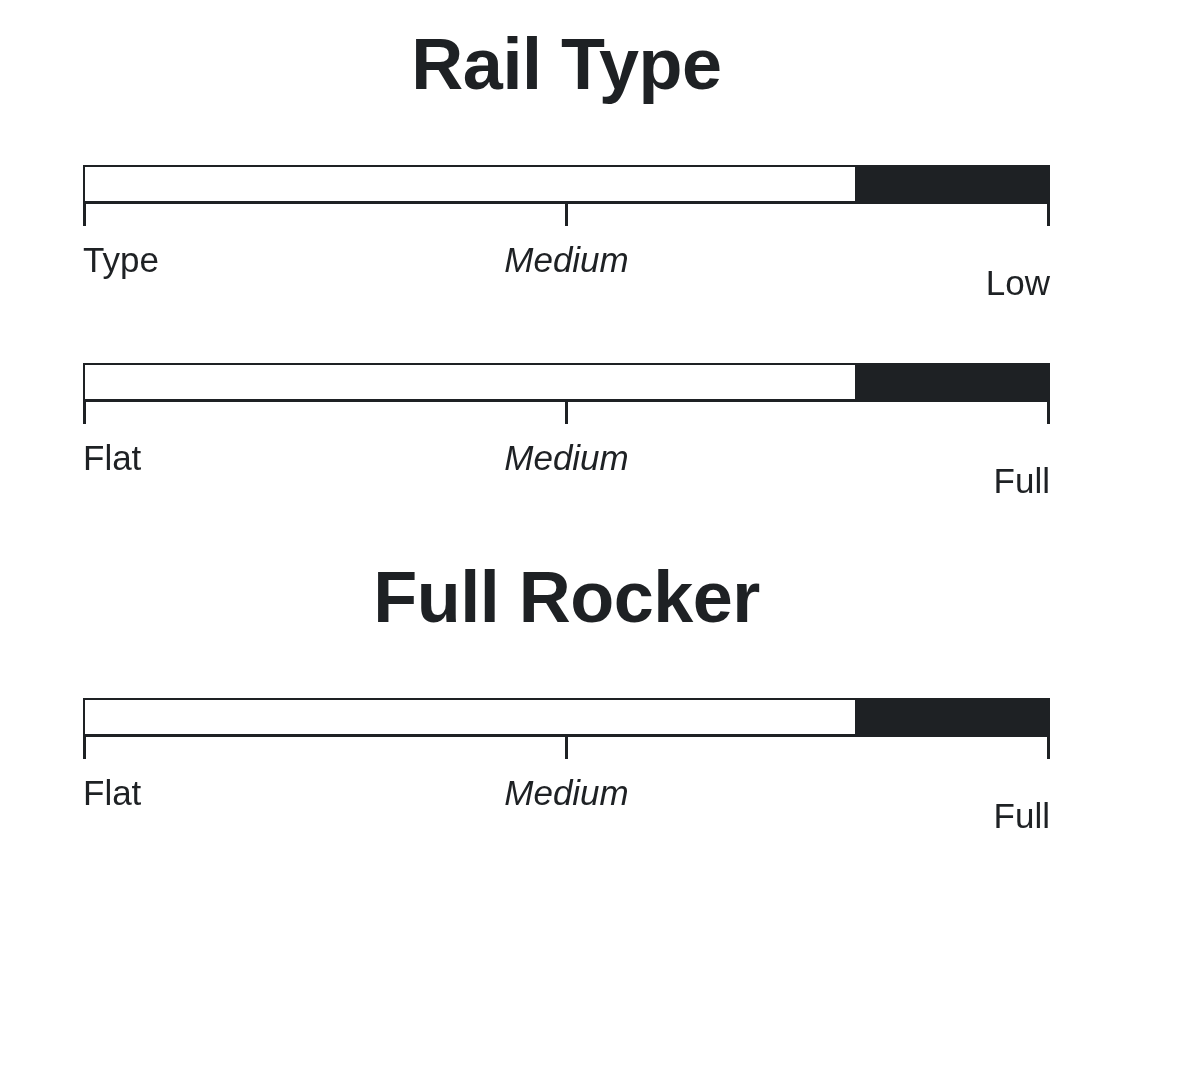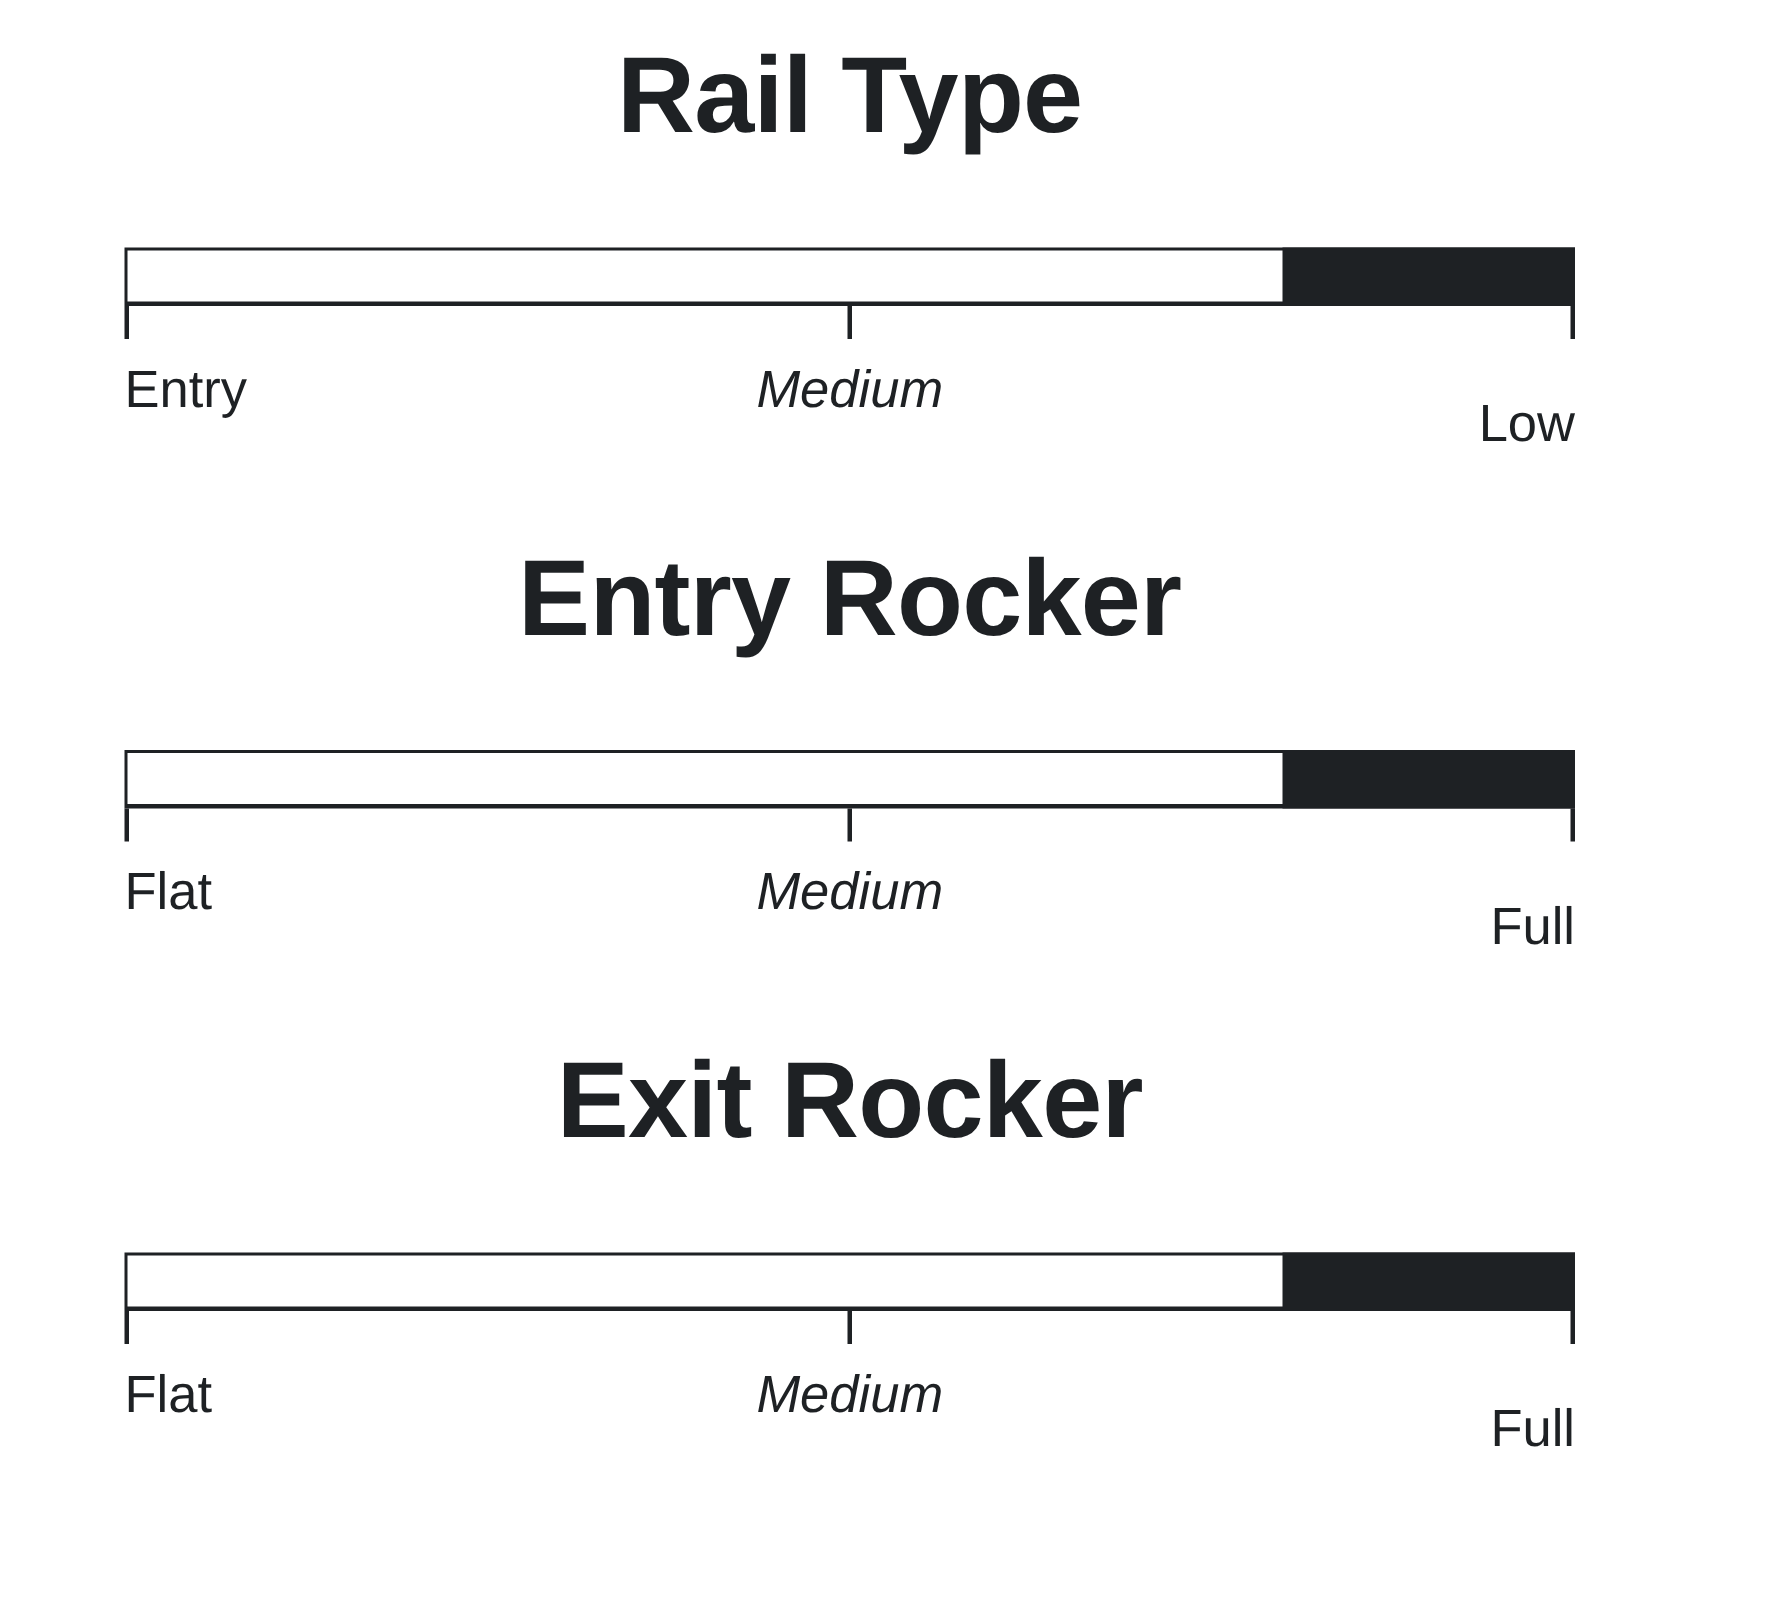--- a/index.html
+++ b/index.html
@@ -71,43 +71,42 @@
 
   <section class="gauge">
     <h2 class="gauge-title">Rail Type</h2>
     <div class="track">
       <div class="fill" style="left: 80%;"></div>
       <span class="tick tick-left"></span>
       <span class="tick tick-mid"></span>
       <span class="tick tick-right"></span>
     </div>
     <div class="labels">
-      <span class="label label-left">Entry</span>
+      <span class="label label-left">Type</span>
       <span class="label label-mid">Medium</span>
       <span class="label label-right">Low</span>
     </div>
   </section>
 
   <section class="gauge">
-    <h2 class="gauge-title">Entry Rocker</h2>
     <div class="track">
       <div class="fill" style="left: 80%;"></div>
       <span class="tick tick-left"></span>
       <span class="tick tick-mid"></span>
       <span class="tick tick-right"></span>
     </div>
     <div class="labels">
       <span class="label label-left">Flat</span>
       <span class="label label-mid">Medium</span>
       <span class="label label-right">Full</span>
     </div>
   </section>
 
   <section class="gauge">
-    <h2 class="gauge-title">Exit Rocker</h2>
+    <h2 class="gauge-title">Full Rocker</h2>
     <div class="track">
       <div class="fill" style="left: 80%;"></div>
       <span class="tick tick-left"></span>
       <span class="tick tick-mid"></span>
       <span class="tick tick-right"></span>
     </div>
     <div class="labels">
       <span class="label label-left">Flat</span>
       <span class="label label-mid">Medium</span>
       <span class="label label-right">Full</span>

